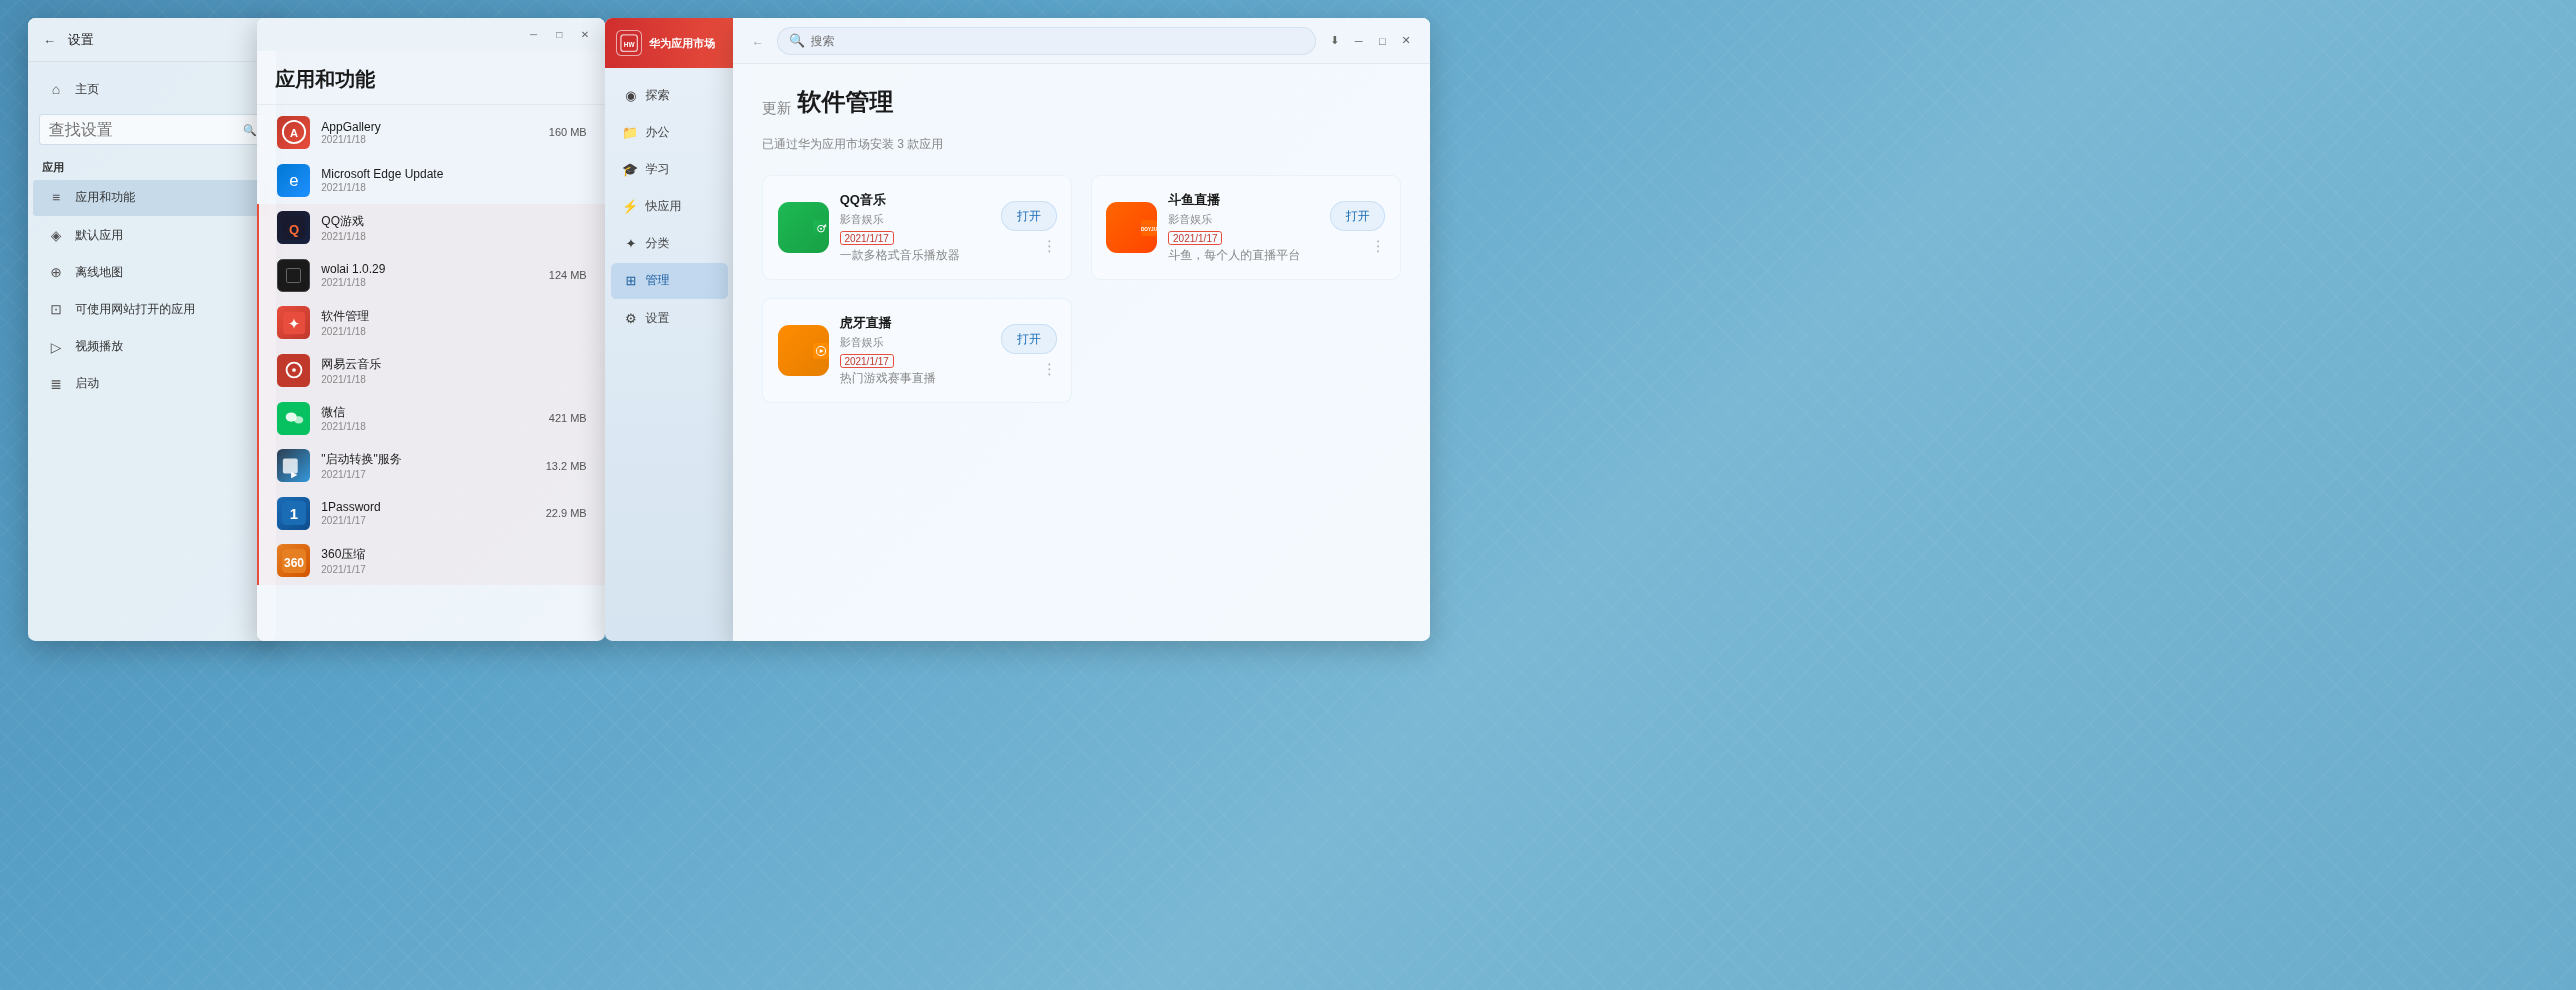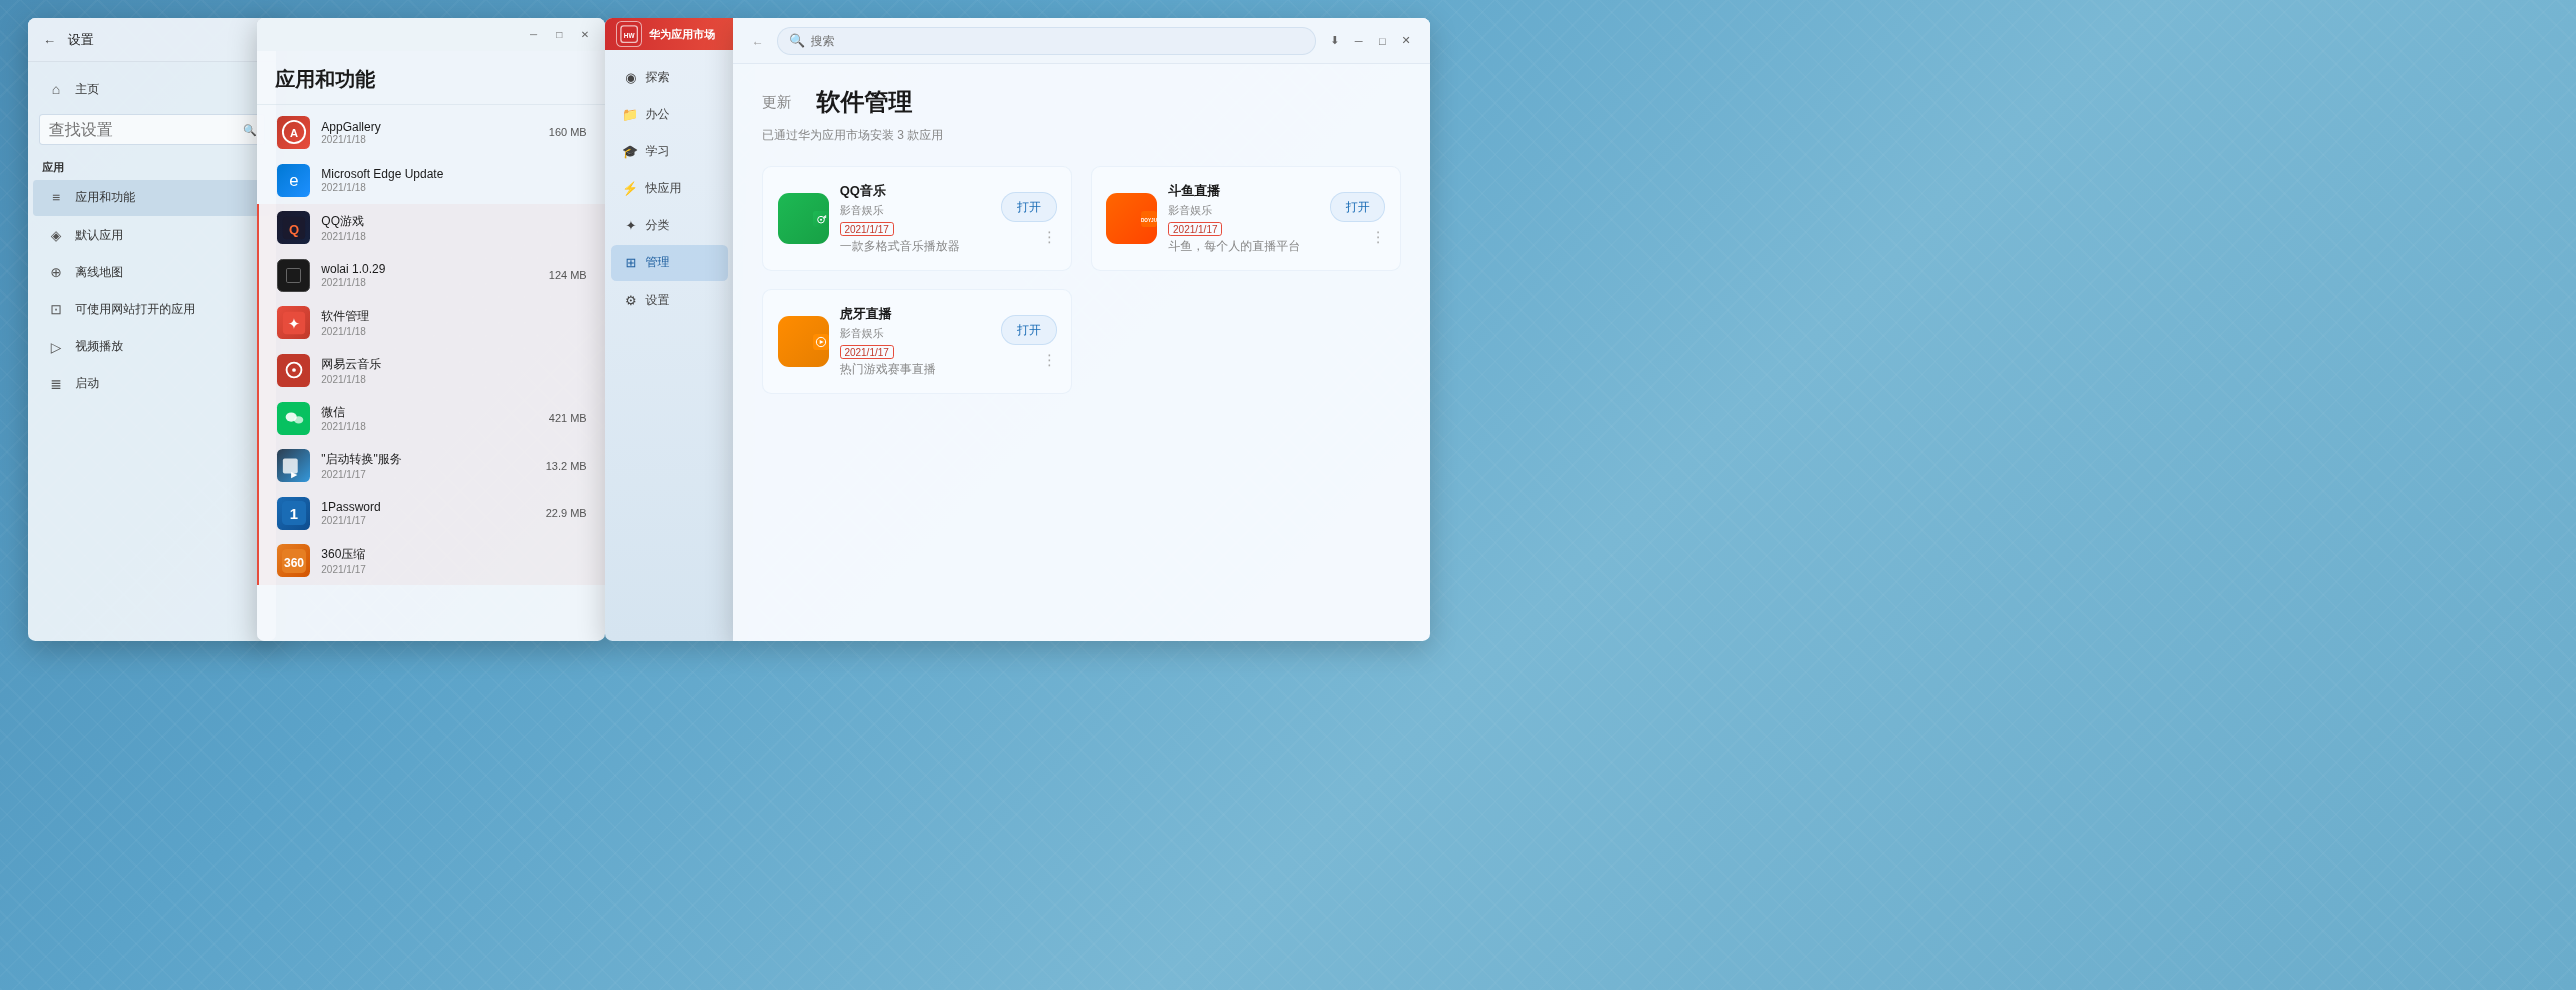--- a/index.html
+++ b/index.html
@@ -278,21 +278,21 @@
       height: 623px;
       background: linear-gradient(180deg, #e8f0f8 0%, #d5e4f0 100%);
       border-radius: 7.3px 0 0 7.3px;
       display: flex;
       flex-direction: column;
       overflow: hidden;
       box-shadow: 0 7.3px 29px rgba(0,0,0,0.2);
     }
 
     .huawei-header {
-      height: 32px;
+      height: 50px;
       background: linear-gradient(90deg, #cf2e2e, #e74c3c);
       display: flex;
       align-items: center;
       padding: 0 11px;
       gap: 7.3px;
     }
 
     .huawei-logo {
       width: 26px;
       height: 26px;
@@ -425,23 +425,23 @@
     }
 
     .huawei-content {
       flex: 1;
       padding: 22px 29px;
       overflow-y: auto;
     }
 
     .huawei-content-header {
       display: flex;
-      align-items: center;
-      gap: 25px;
-      margin-bottom: 9px;
+      align-items: flex-end;
+      gap: 6px;
+      margin-bottom: 18px;
     }
 
     .update-label {
       font-size: 14.7px;
       color: #888;
     }
 
     .my-apps-label {
       font-size: 24px;
       font-weight: 700;

